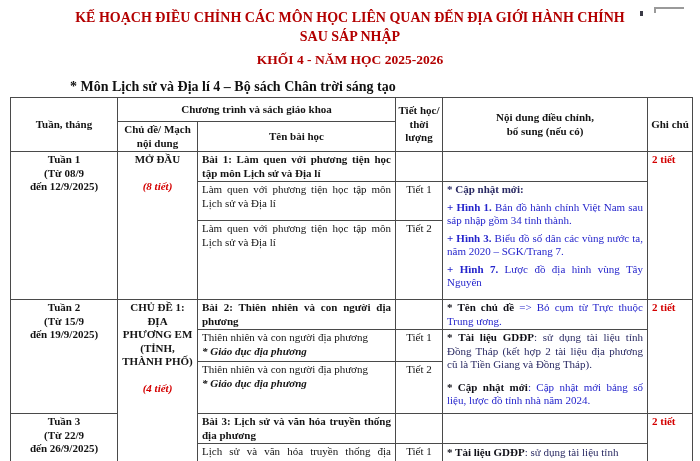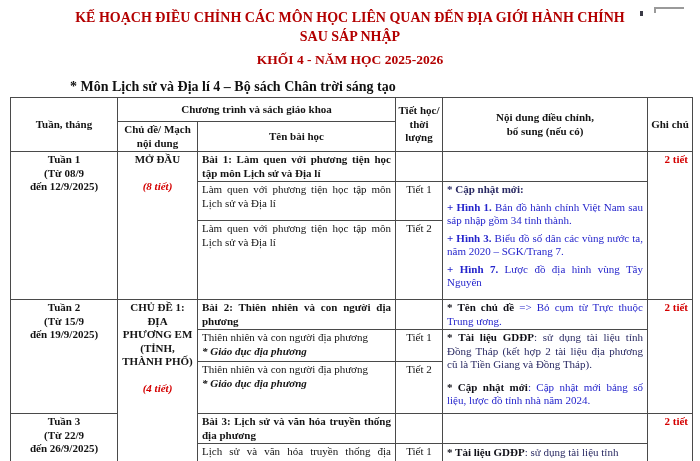--- a/index.html
+++ b/index.html
@@ -31,21 +31,21 @@
     font-weight:bold; text-align:center; vertical-align:middle; padding:1px 2px;
   }
   .week-cell { text-align:center; font-weight:bold; vertical-align:middle; line-height:14px; }
   .topic-cell { text-align:center; font-weight:bold; vertical-align:middle; padding:1px 1px; line-height:14px; }
   .topic-periods { display:block; margin-top:13px; color:#d40000; font-style:italic; font-weight:bold; }
   .lesson-title { font-weight:bold; text-align:justify; }
   .lesson { text-align:justify; }
   .lesson-sub { font-weight:bold; font-style:italic; text-align:left; }
   .vmid { vertical-align:middle; }
   .tiet { text-align:center; vertical-align:middle; }
-  .note-cell { color:#d40000; font-weight:bold; text-align:right; vertical-align:top; padding-top:2px; }
+  .note-cell { color:#d40000; font-weight:bold; text-align:left; vertical-align:top; padding-top:2px; }
   .note-pad { padding-top:11px; }
   .adjust { text-align:justify; padding-top:3px; line-height:14px; }
   .adj-label { font-weight:bold; color:#101018; }
   .blue { color:#2525cc; }
   .navy { color:#2a2a63; }
   .adj-item { margin-top:4px; }
   .adj-par { margin-top:9px; }
   .r8 td { line-height:10.5px; padding-top:1px; }
   .corner-mark-h { position:absolute; top:7px; left:654px; width:30px; height:2px; background:#9a9a9a; }
   .corner-mark-v { position:absolute; top:7px; left:654px; width:2px; height:6px; background:#9a9a9a; }

